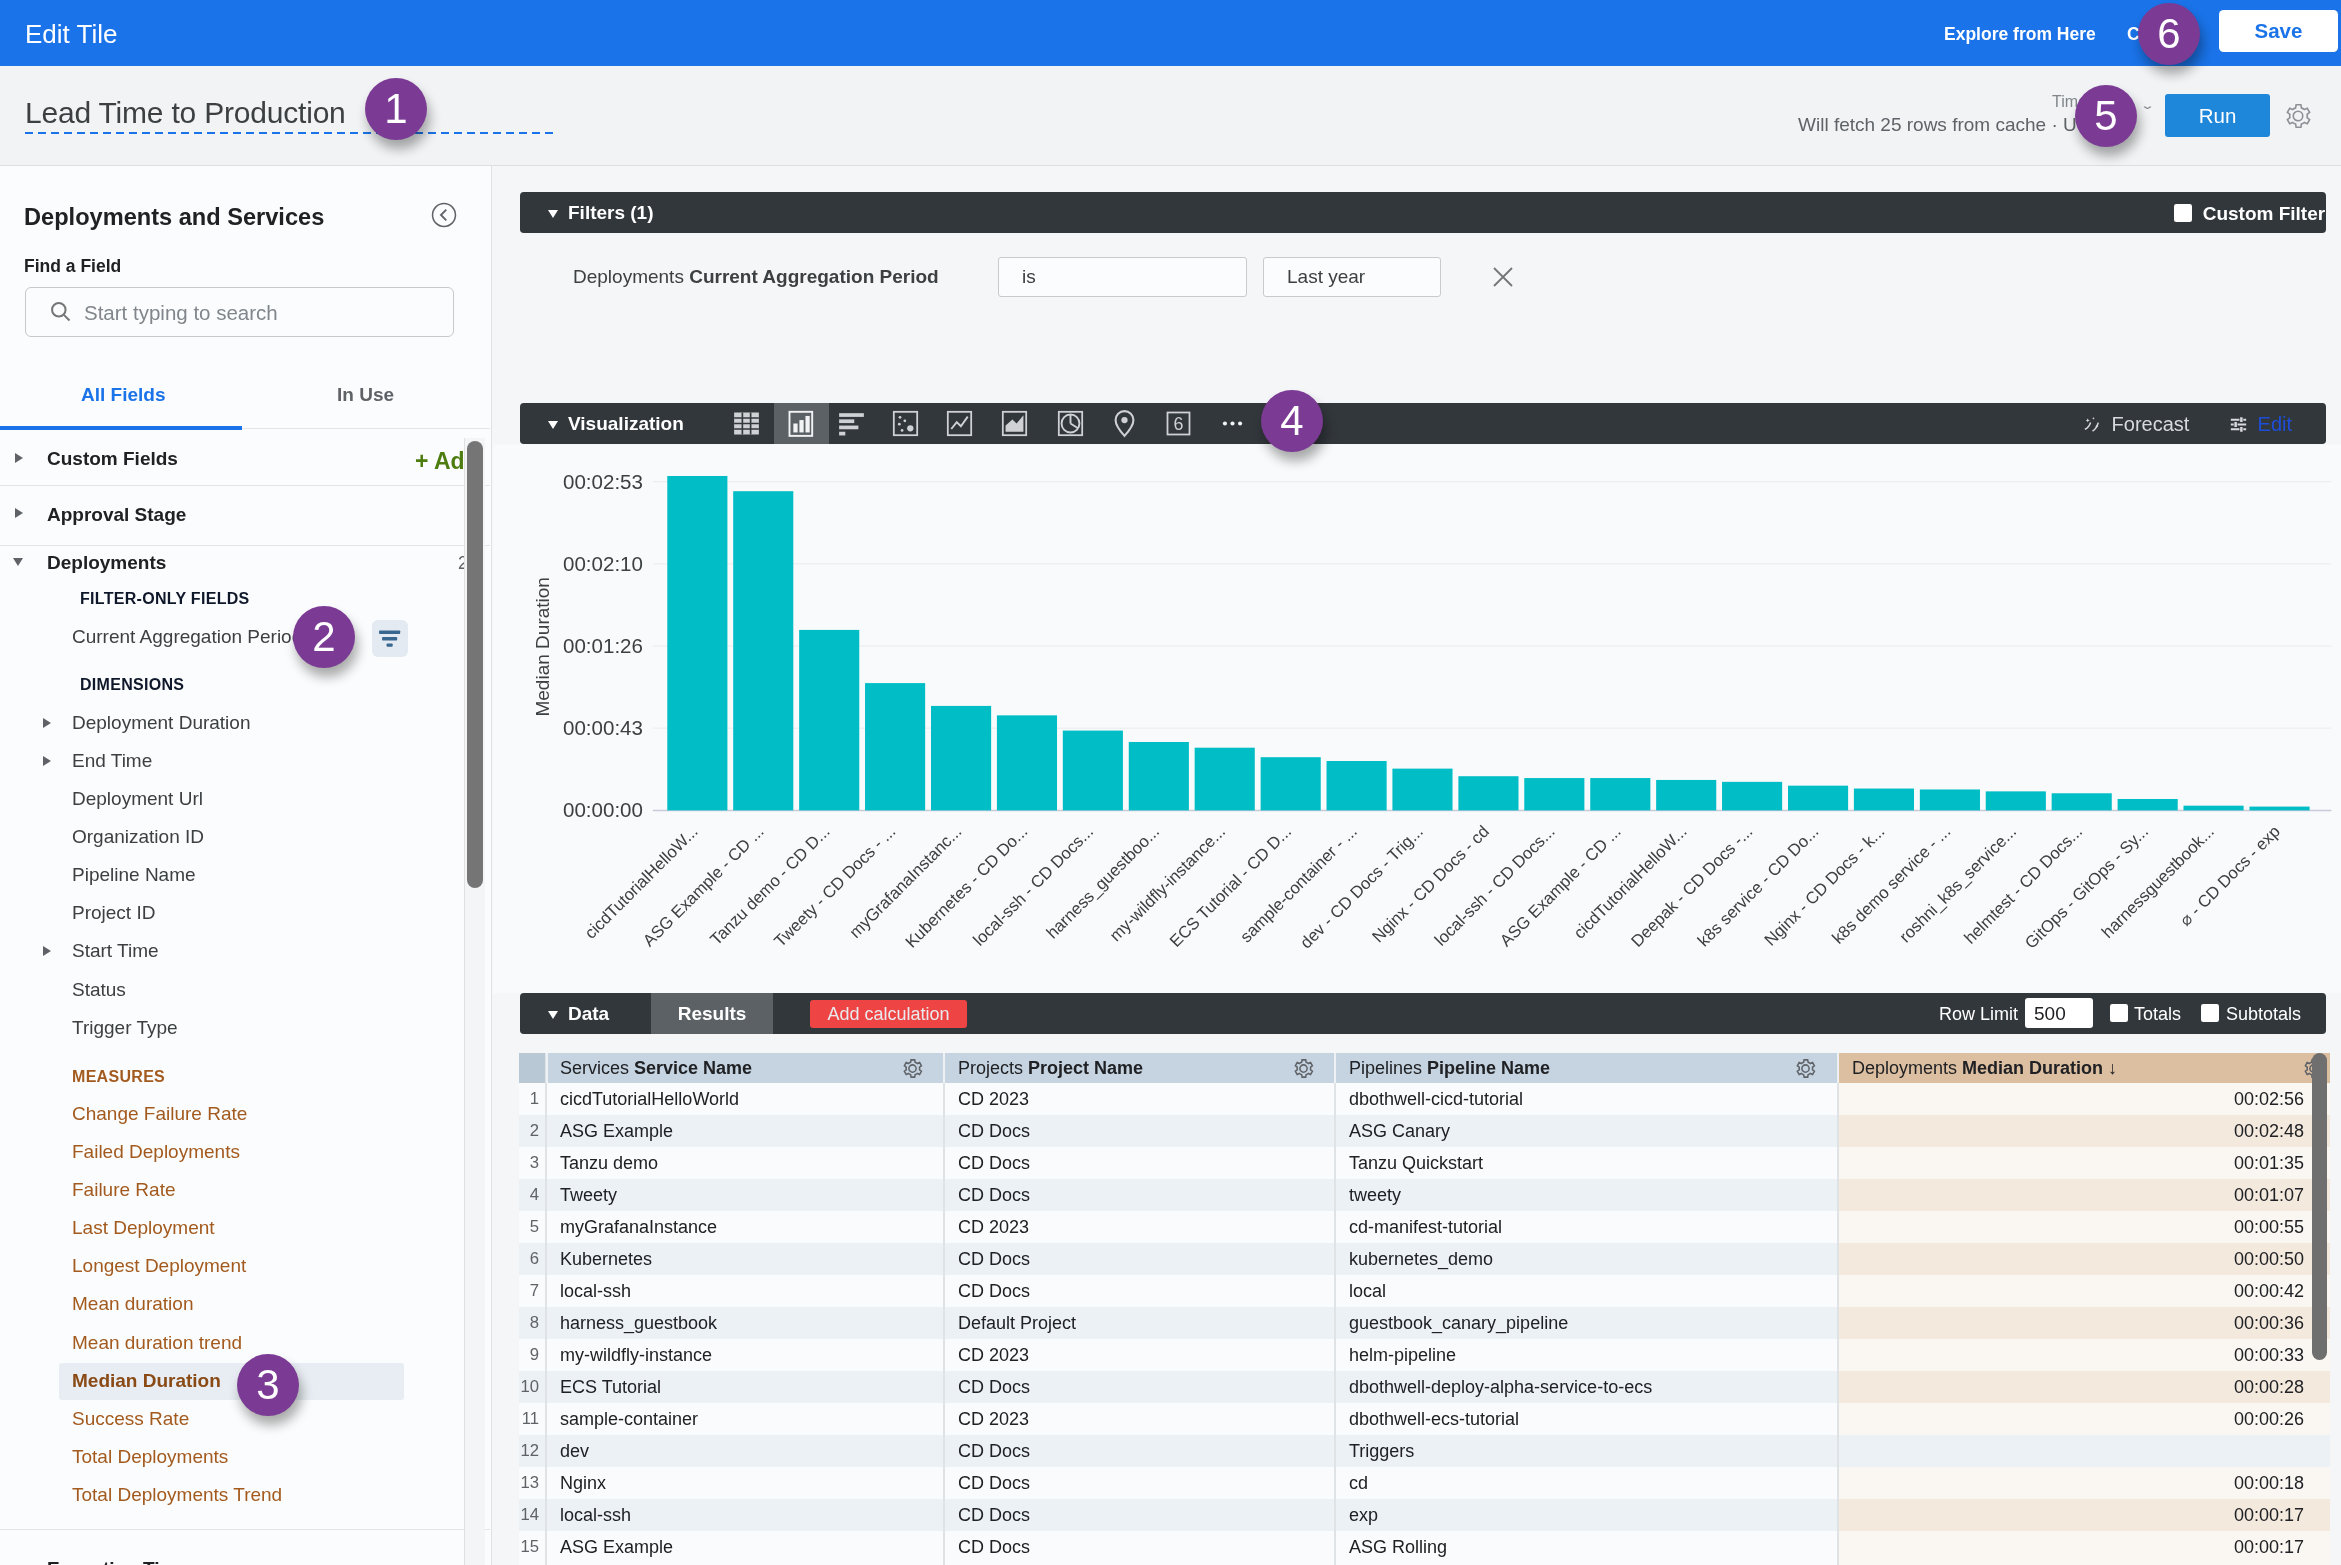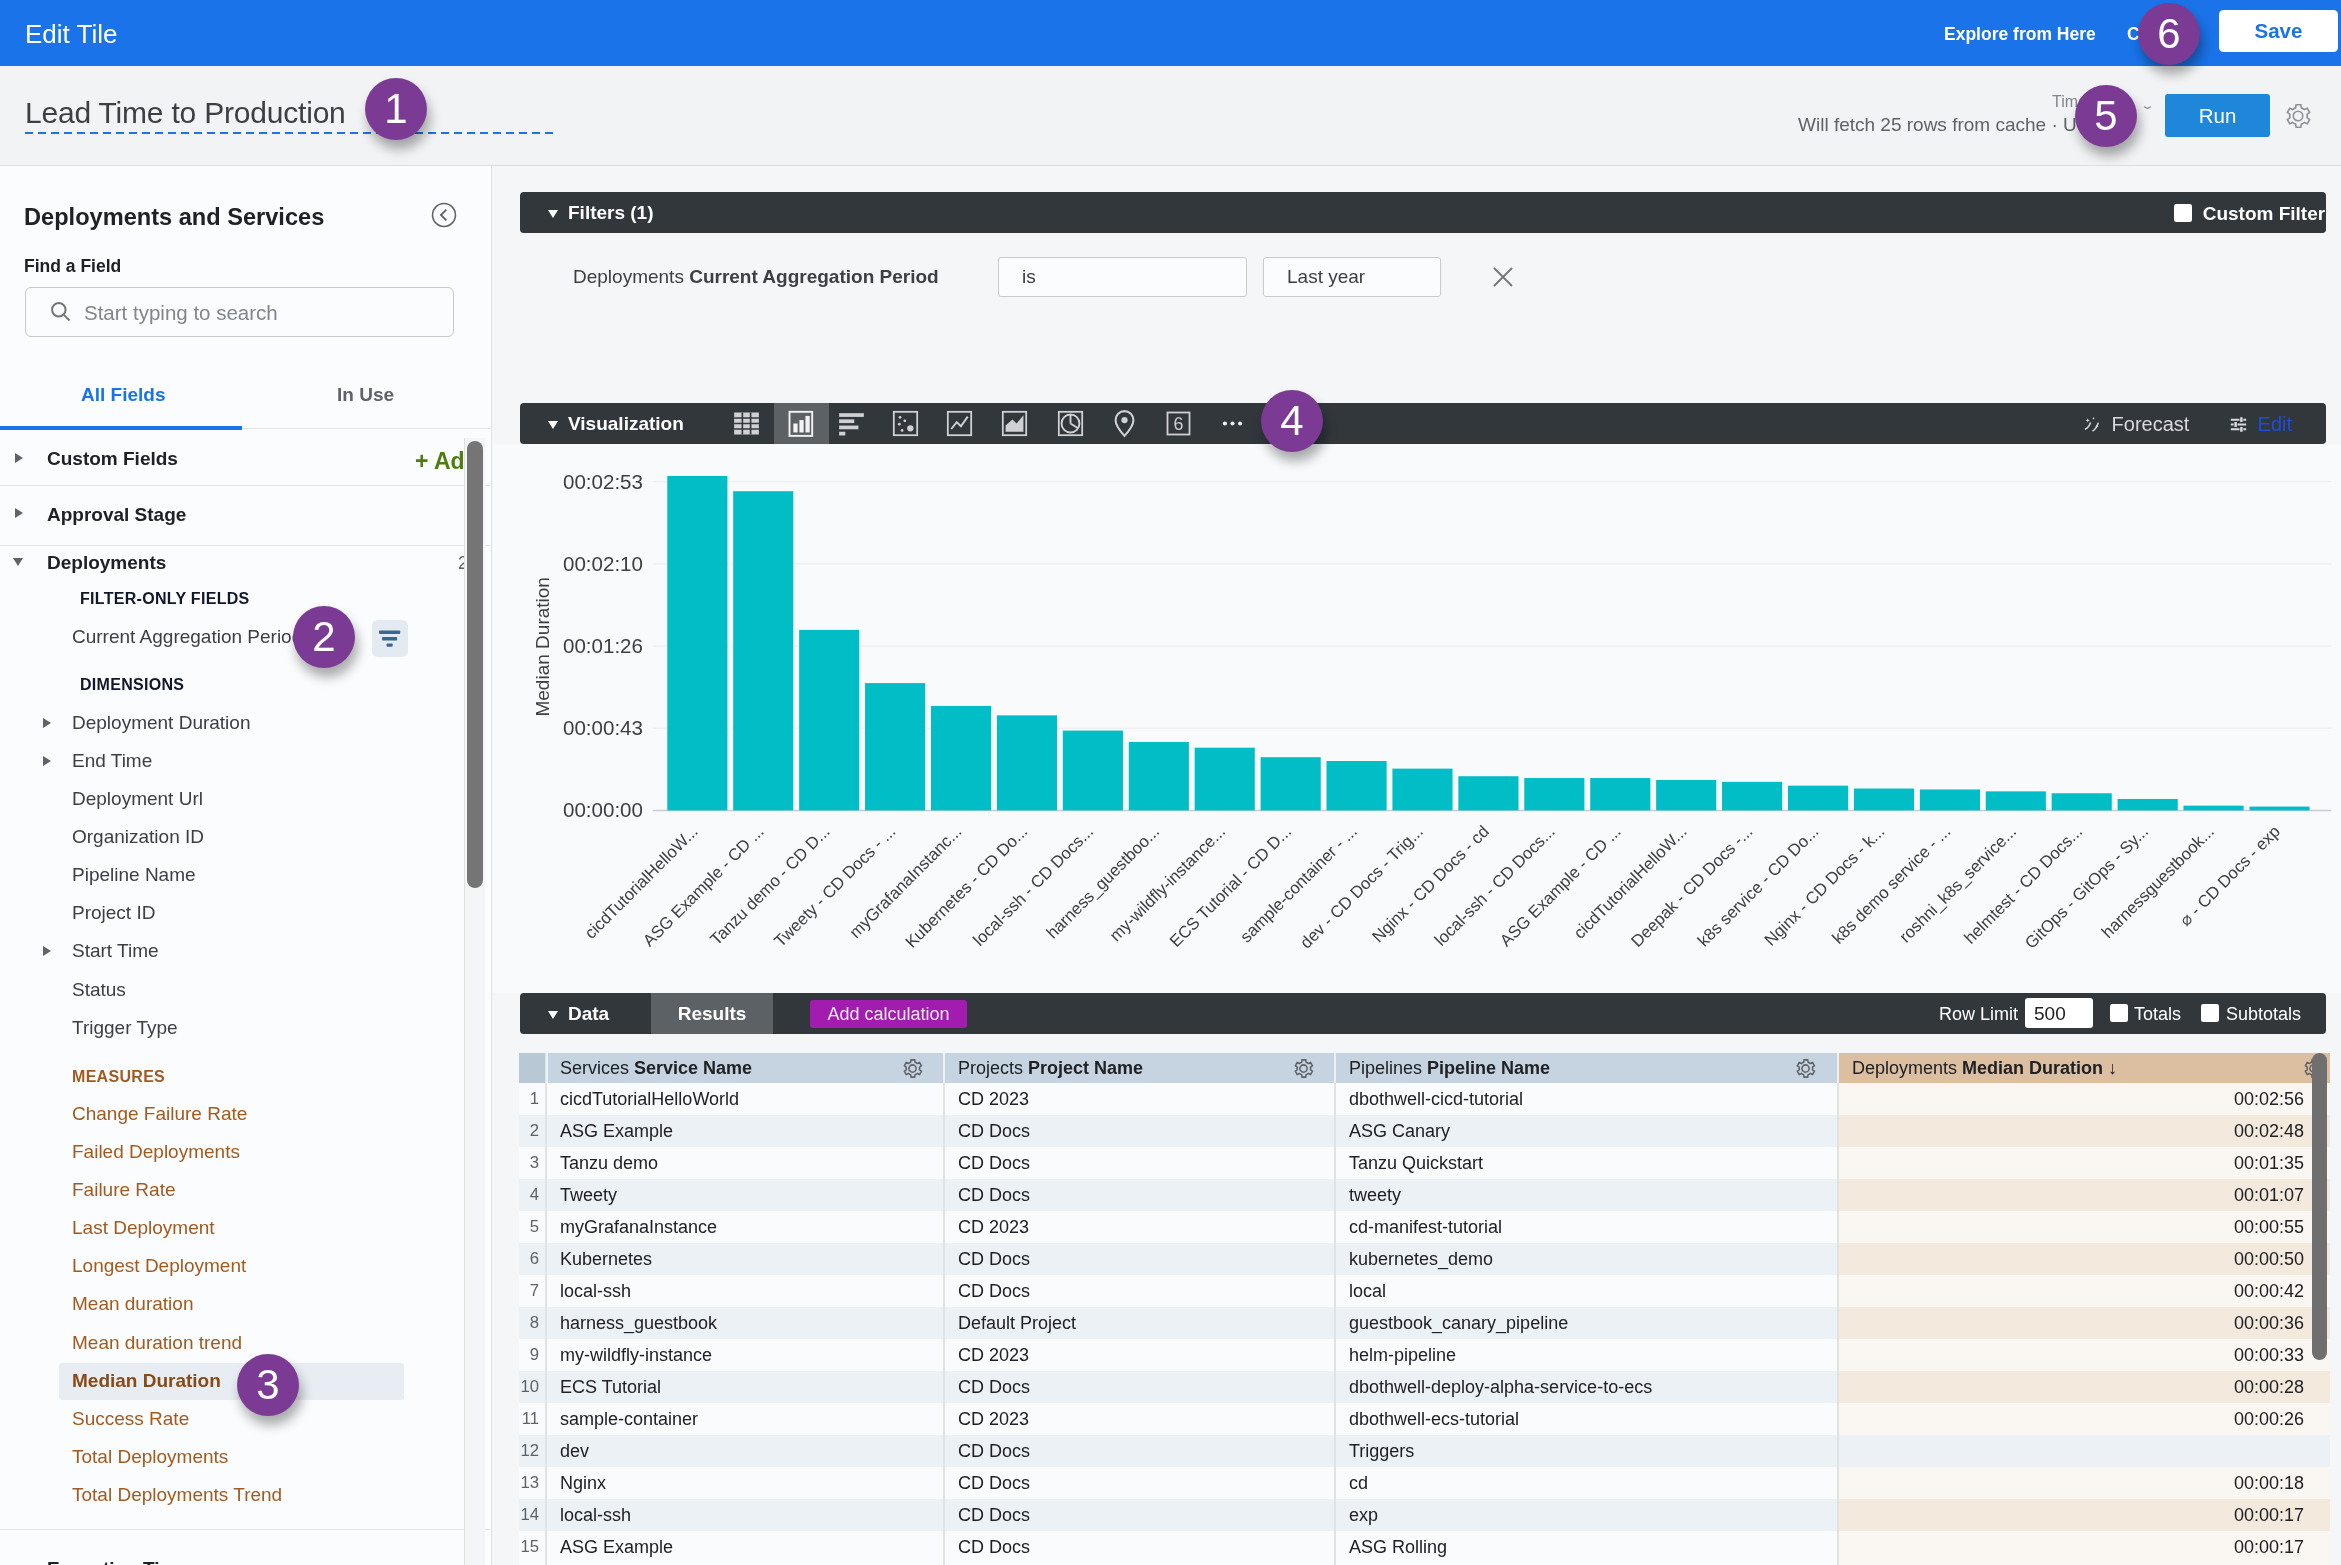--- a/index.html
+++ b/index.html
@@ -46,21 +46,21 @@
 #custfil { left:1654px; top:10.7px; font-size:19px; font-weight:bold; }
 #custfil .cb { display:inline-block; position:relative; width:18px; height:18px; background:#fff; border-radius:2.3px; vertical-align:-2.3px; margin-right:10.7px; }
 #filtlab { left:573px; top:266px; font-size:19px; color:#3c4043; }
 .selbox { top:257px; height:40px; border:1.5px solid #c8cacc; border-radius:3px; background:#fbfcfd; font-size:19px; color:#3c4043; line-height:37px; padding-left:23px; }
 #xicon { left:1488px; top:262px; width:30px; height:30px; }
 .vic { top:407px; width:33px; height:33px; }
 #vicsel { left:774px; top:403px; width:55px; height:41px; background:#5c6165; }
 #forecast { left:2081px; top:413px; font-size:20px; color:#d8dadd; white-space:nowrap; }
 #editb { left:2227px; top:413px; font-size:20px; color:#1d4ed8; white-space:nowrap; }
 #results { left:651px; top:993px; width:122px; height:41px; background:#5c6165; color:#fff; font-size:19px; font-weight:bold; text-align:center; line-height:41px; }
-#addcalc { left:810px; top:1000px; width:157px; height:28px; background:#a21caf; border-radius:3px; color:#e8eaed; font-size:18px; text-align:center; line-height:28px; }
+#addcalc { left:810px; top:1000px; width:157px; height:28px; background:#ef4444; border-radius:3px; color:#e8eaed; font-size:18px; text-align:center; line-height:28px; }
 #rowlim { left:1939px; top:1004px; font-size:18px; color:#fff; }
 #rowinp { left:2025px; top:998px; width:68px; height:30px; background:#fff; border-radius:3px; font-size:19px; color:#202124; padding:4.6px 0 0 9px; }
 .dcb { top:1004px; width:18px; height:18px; background:#fff; border-radius:2.3px; }
 .dcbt { top:1004px; font-size:18px; color:#fff; }
 #thead { left:519px; top:1053px; width:1811px; height:30px; background:#c5d4e0; }
 #corner { left:519px; top:1053px; width:27px; height:30px; background:#b8c8d5; }
 #tmedhead { left:1838px; top:1053px; width:492px; height:30px; background:#dcbfa1; }
 .hcell { top:1058px; font-size:18px; color:#202124; white-space:nowrap; z-index:2; }
 .hgear { top:1057px; z-index:2; }
 .hbord { top:1053px; width:1.5px; height:30px; background:#eef1f4; z-index:3; }

